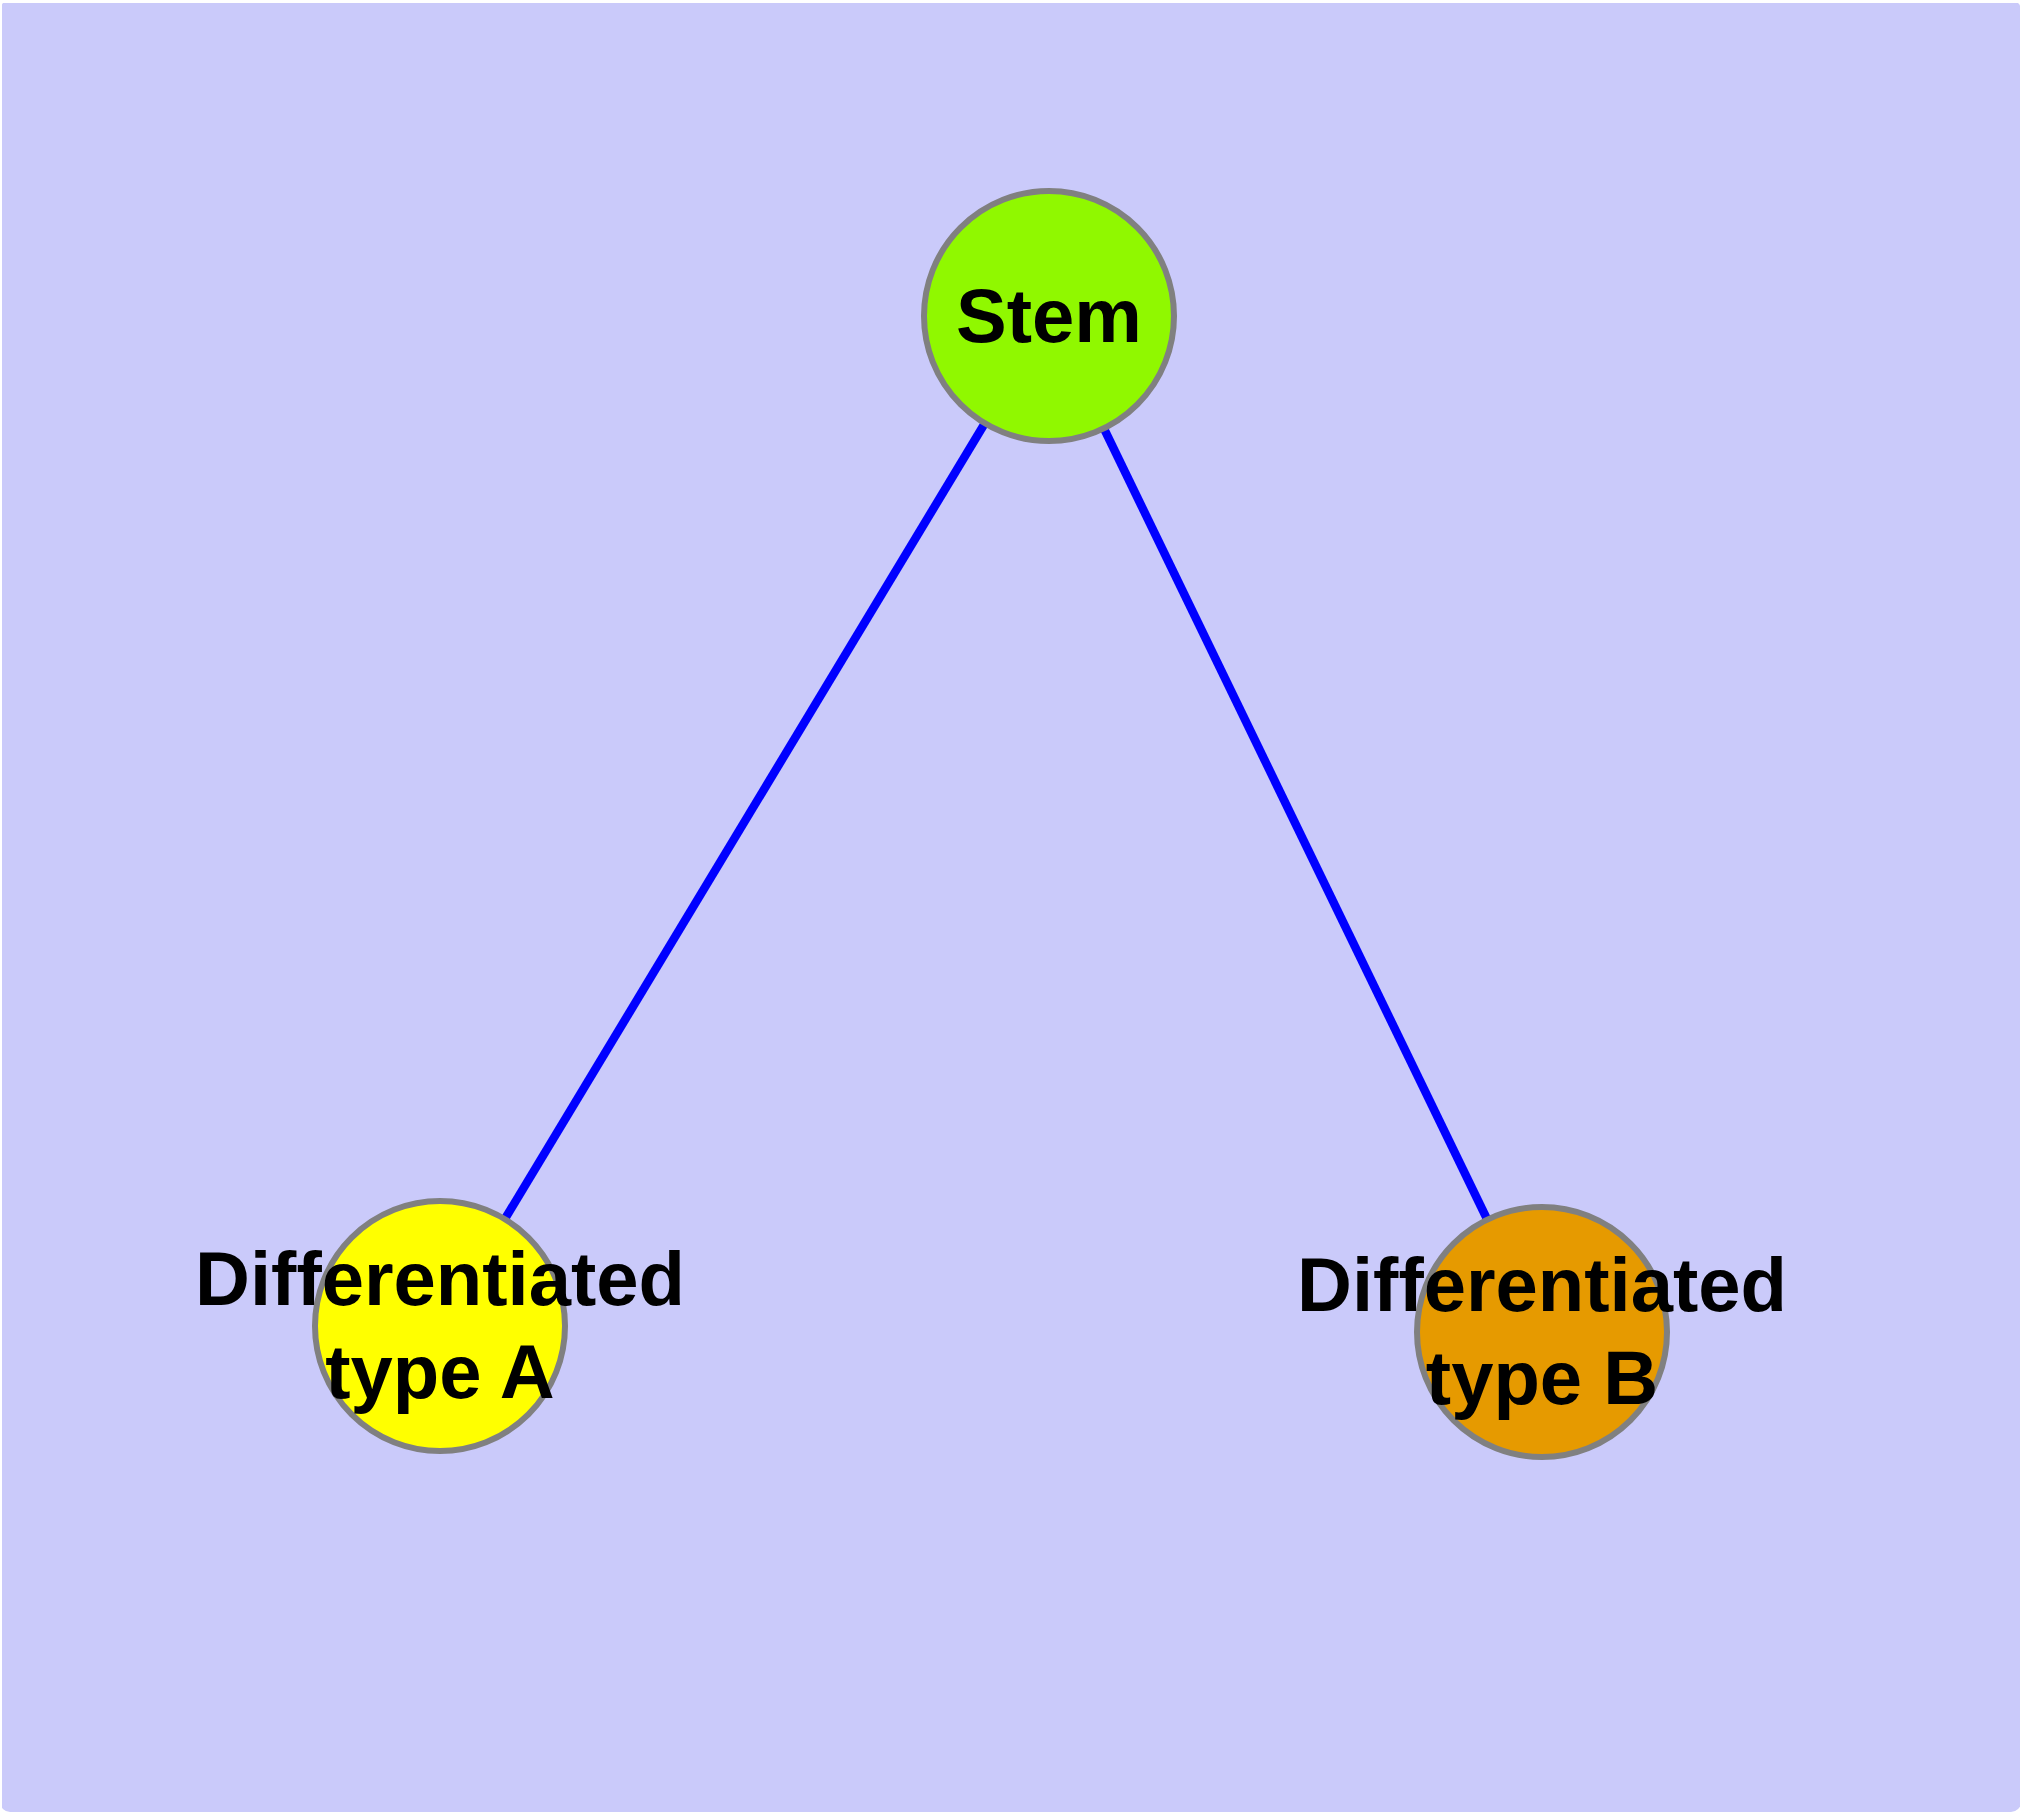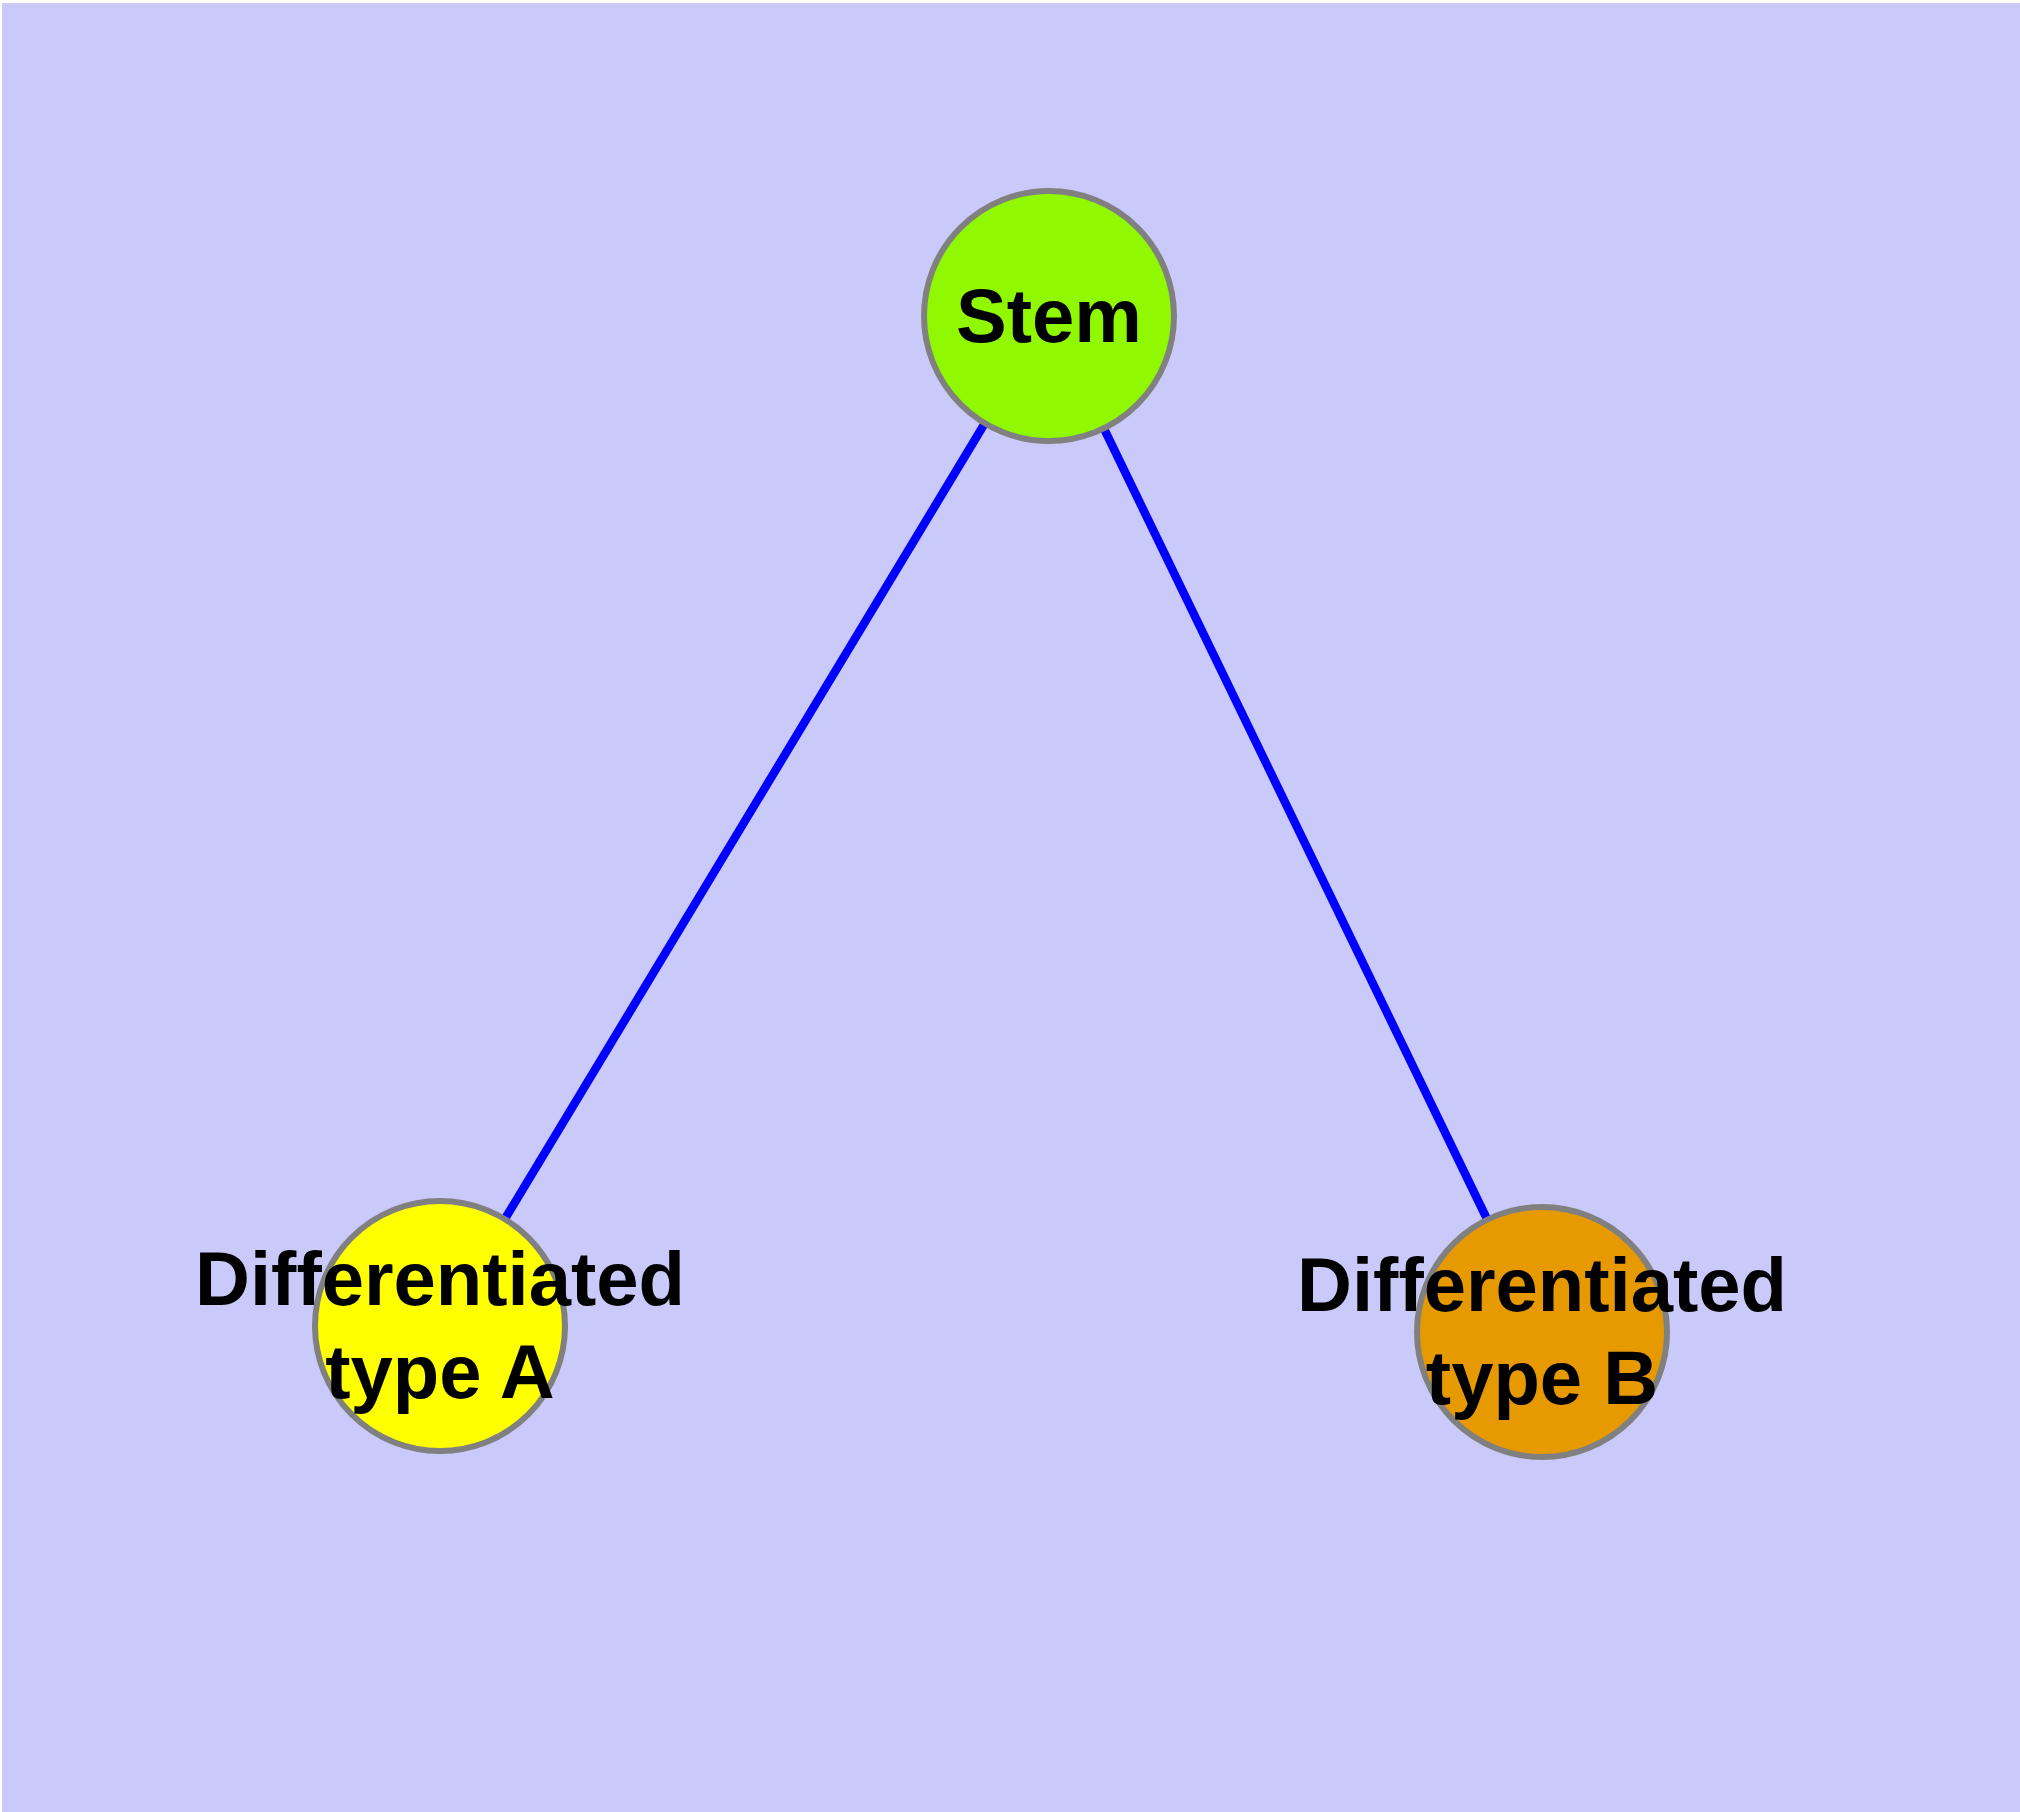--- a/index.html
+++ b/index.html
@@ -42,21 +42,21 @@
     line-height: 1.22;
     letter-spacing: 0px;
     text-align: center;
     white-space: pre-line;
     width: max-content;
   }
 </style>
 </head>
 <body>
 
-<div class="canvas" style="background: rgb(255, 255, 255);">
+<div class="canvas" style="background: rgb(255, 255, 255); border-radius: 10px;">
   <div class="plot-area" style="background: rgb(202, 202, 250);"></div>
 
   <svg class="edges-layer" viewBox="0 0 2384 2138" xmlns="http://www.w3.org/2000/svg">
     <line x1="1238" y1="373" x2="519" y2="1565" stroke="#0000FF" stroke-width="10"></line>
     <line x1="1238" y1="373" x2="1819" y2="1572" stroke="#0000FF" stroke-width="10"></line>
   </svg>
 
   <div class="node" style="left: 921px; top: 188px; width: 256px; height: 256px; background: rgb(144, 248, 0); border-color: rgb(128, 128, 128); border-width: 6px;"></div>
   <div class="node" style="left: 312px; top: 1198px; width: 256px; height: 256px; background: rgb(255, 255, 0); border-color: rgb(128, 128, 128); border-width: 6px;"></div>
   <div class="node" style="left: 1414px; top: 1204px; width: 256px; height: 256px; background: rgb(230, 154, 0); border-color: rgb(128, 128, 128); border-width: 6px;"></div>

